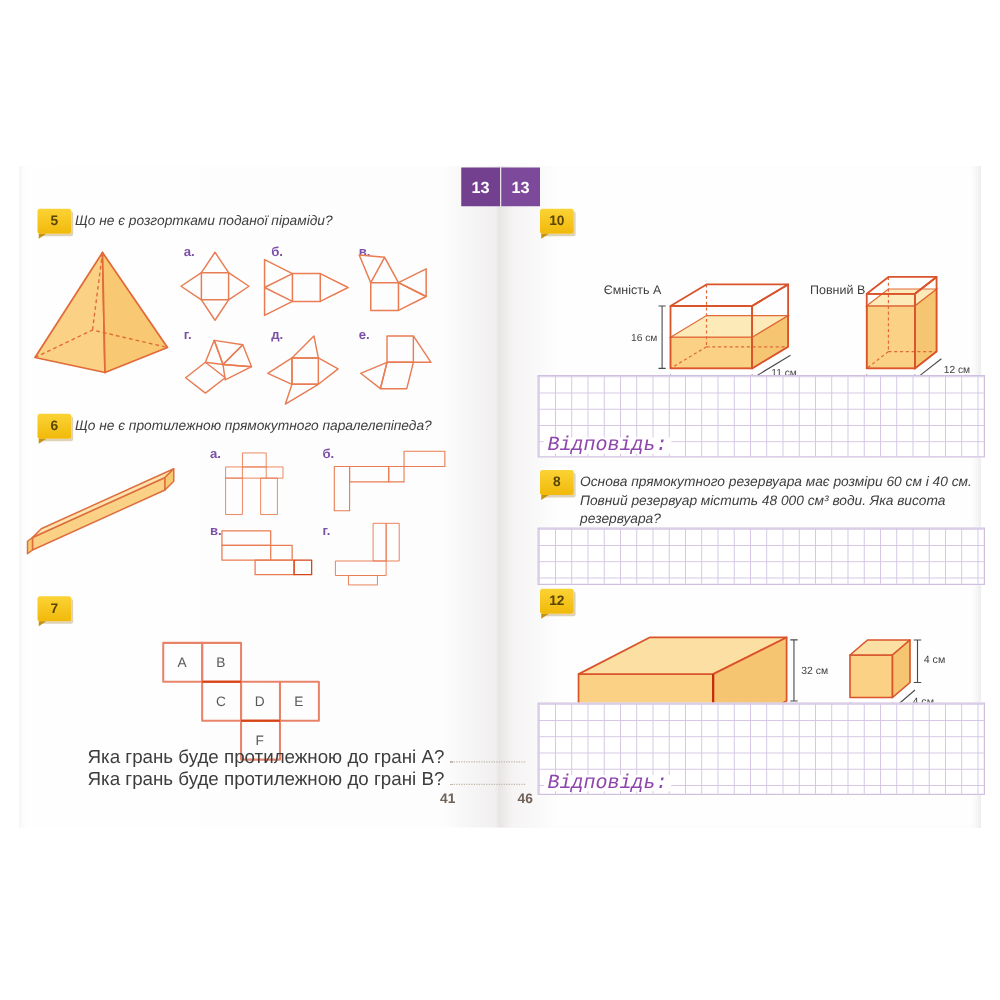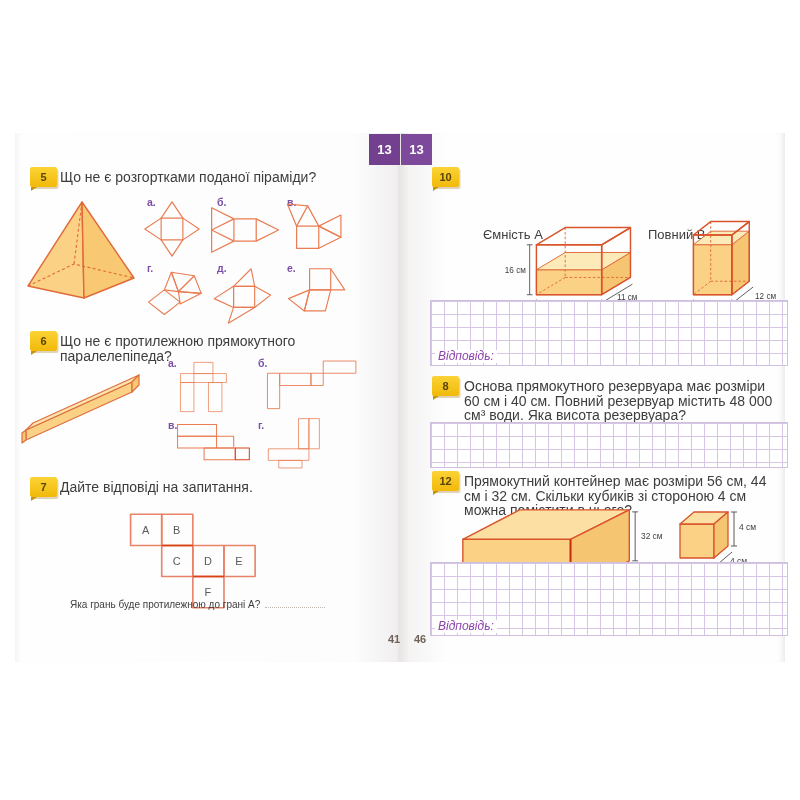--- a/index.html
+++ b/index.html
@@ -13,32 +13,32 @@
   .tab{position:absolute;top:134px;width:31px;height:31px;color:#fff;
        font-weight:bold;font-size:13px;display:flex;align-items:center;justify-content:center;}
   .tab-l{left:369px;background:#73408f;}
   .tab-r{left:401px;background:#7d4a9b;}
   .badge{position:absolute;width:27px;height:20px;background:linear-gradient(180deg,#fbd335,#f1b90a);
          border-radius:2px;color:#5a4500;font-weight:bold;font-size:11px;
          display:flex;align-items:center;justify-content:center;
          box-shadow:1.5px 2px 0 rgba(140,100,0,.28);}
   .badge::after{content:"";position:absolute;left:1px;bottom:-4px;
          border-top:4px solid #c8920a;border-right:6px solid transparent;}
-  .q{position:absolute;font-size:14px;line-height:14.5px;color:#3d3d3d;}
+  .q{position:absolute;font-size:11px;line-height:14.5px;color:#3d3d3d;font-style:italic;}
   .optletter{position:absolute;font-size:10.5px;font-weight:bold;color:#7b4fa6;}
   .opt-inline{font-weight:bold;color:#7b4fa6;}
-  .figlabel{position:absolute;font-size:13px;color:#3d3d3d;}
-  .q7line{position:absolute;font-size:10px;color:#3d3d3d;}
+  .figlabel{position:absolute;font-size:10px;color:#3d3d3d;}
+  .q7line{position:absolute;font-size:15px;color:#3d3d3d;}
   .dots{display:inline-block;width:60px;height:10px;border-bottom:1.6px dotted #c2b8ae;margin-left:5px;}
   .grid{position:absolute;background-color:#fff;border:1px solid #cfc0e0;
         background-image:linear-gradient(to right,#d4c6e4 1px,transparent 1px),
                          linear-gradient(to bottom,#d4c6e4 1px,transparent 1px);
         background-size:13px 13px;}
-  .answer{position:absolute;left:4px;bottom:2px;font-family:Liberation Sans, sans-serif;
-          font-style:italic;font-size:12px;color:#8e44ad;background:#fff;padding:0 3px;line-height:13px;}
+  .answer{position:absolute;left:4px;bottom:2px;font-family:Liberation Mono, monospace;
+          font-style:italic;font-size:16px;color:#8e44ad;background:#fff;padding:0 3px;line-height:13px;}
   .pagenum{position:absolute;top:633px;font-size:11px;font-weight:bold;color:#6e625a;}
   svg{position:absolute;overflow:visible;}
   .net path,.net rect{fill:none;stroke:#e97c52;stroke-width:1.3;stroke-linejoin:round;}
   .net .dk{stroke:#d84315;}
   .dim{stroke:#4a4a4a;stroke-width:.9;fill:none;}
   .dimtxt{font-family:"Liberation Sans",sans-serif;font-size:8.5px;fill:#3f3f3f;}
   .lettertxt{font-family:"Liberation Sans",sans-serif;font-size:9.5px;fill:#5a5a5a;}
 </style>
 </head>
 <body>
@@ -151,21 +151,20 @@
 
   <div class="optletter" style="left:258px;top:419px">г.</div>
   <svg class="net" style="left:266px;top:417px" width="58" height="52" viewBox="0 0 100 88">
     <rect x="56" y="2" width="18" height="52"></rect>
     <rect x="74" y="2" width="18" height="52"></rect>
     <rect x="4" y="54" width="70" height="20"></rect>
     <rect x="22" y="74" width="40" height="13"></rect>
   </svg>
 
   <div class="badge" style="left:30px;top:477px">7</div>
-  <div class="q" style="left:60px;top:480px;width:320px">Дайте відповіді на запитання.</div>
 
   <svg style="left:128px;top:512px" width="132" height="98" viewBox="0 0 114 85">
     <g fill="none" stroke="#e8836a" stroke-width="1.4" stroke-linejoin="round">
       <rect x="2" y="2" width="27" height="27"></rect>
         <rect x="29" y="2" width="27" height="27"></rect>
       <rect x="29" y="29" width="27" height="27"></rect>
         <rect x="56" y="29" width="27" height="27"></rect>
       <rect x="83" y="29" width="27" height="27"></rect>
         <rect x="56" y="56" width="27" height="27"></rect>
       <path d="M29,29 h27 M56,56 h27" stroke="#d84315"></path>
@@ -174,22 +173,25 @@
     <text class="lettertxt" x="42" y="19" text-anchor="middle">B</text>
     <text class="lettertxt" x="42" y="46" text-anchor="middle">C</text>
     <text class="lettertxt" x="69" y="46" text-anchor="middle">D</text>
     <text class="lettertxt" x="96" y="46" text-anchor="middle">E</text>
     <text class="lettertxt" x="69" y="73" text-anchor="middle">F</text>
   </svg>
 
   <div class="q7line" style="left:70px;top:597px">
     <span>Яка грань буде протилежною до грані А?</span><span class="dots"></span>
   </div>
-
-  <div class="pagenum" style="left:388px">41</div>
+  <div class="q7line" style="left:70px;top:615px">
+    <span>Яка грань буде протилежною до грані В?</span><span class="dots"></span>
+  </div>
+
+  <div class="pagenum" style="left:352px">41</div>
 
   <div class="badge" style="left:432px;top:167px">10</div>
 
   <div class="figlabel" style="left:483px;top:227px">Ємність А</div>
 
   <svg style="left:498px;top:212px" width="168" height="104" viewBox="0 0 175 108">
     <path d="M40,60 H108 V86 H40 Z" fill="#fbd185" stroke="#e06a38" stroke-width="1"></path>
     <path d="M108,60 138,42 138,68 108,86 Z" fill="#f6c572" stroke="#e06a38" stroke-width="1"></path>
     <path d="M40,60 70,42 138,42 108,60 Z" fill="#fdeab9" stroke="#e06a38" stroke-width="1"></path>
     <path d="M70,16 V68 M70,68 H138 M70,68 L40,86" fill="none" stroke="#e06a38" stroke-width="1" stroke-dasharray="2.6 2.2"></path>
@@ -222,21 +224,20 @@
 
   <div class="grid" style="left:430px;top:300px;width:356px;height:64px">
     <div class="answer">Відповідь:</div>
   </div>
 
   <div class="badge" style="left:432px;top:376px">8</div>
   <div class="q" style="left:464px;top:379px;width:318px">Основа прямокутного резервуара має розміри 60 см і 40 см. Повний резервуар містить 48 000 см³ води. Яка висота резервуара?</div>
   <div class="grid" style="left:430px;top:422px;width:356px;height:44px"></div>
 
   <div class="badge" style="left:432px;top:471px">12</div>
-  <div class="q" style="left:464px;top:474px;width:318px">Прямокутний контейнер має розміри 56 см, 44 см і 32 см. Скільки кубиків зі стороною 4 см можна помістити в нього?</div>
 
   <svg style="left:455px;top:498px" width="235" height="110" viewBox="0 0 240 112">
     <path d="M8,42 H118 V94 H8 Z" fill="#fbd185" stroke="#d9542b" stroke-width="1.4" stroke-linejoin="round"></path>
     <path d="M8,42 66,12 178,12 118,42 Z" fill="#fcdfa3" stroke="#d9542b" stroke-width="1.4" stroke-linejoin="round"></path>
     <path d="M118,42 178,12 178,64 118,94 Z" fill="#f6c572" stroke="#d9542b" stroke-width="1.4" stroke-linejoin="round"></path>
     <path d="M118,42 V94" fill="none" stroke="#c62b0e" stroke-width="1.8"></path>
     <path class="dim" d="M184,14 V64 M181,14 h6 M181,64 h6"></path>
     <text class="dimtxt" x="190" y="42" text-anchor="start">32 см</text>
     <path class="dim" d="M8,102 H118 M8,99 v6 M118,99 v6"></path>
     <text class="dimtxt" x="62" y="111" text-anchor="middle">56 см</text>

